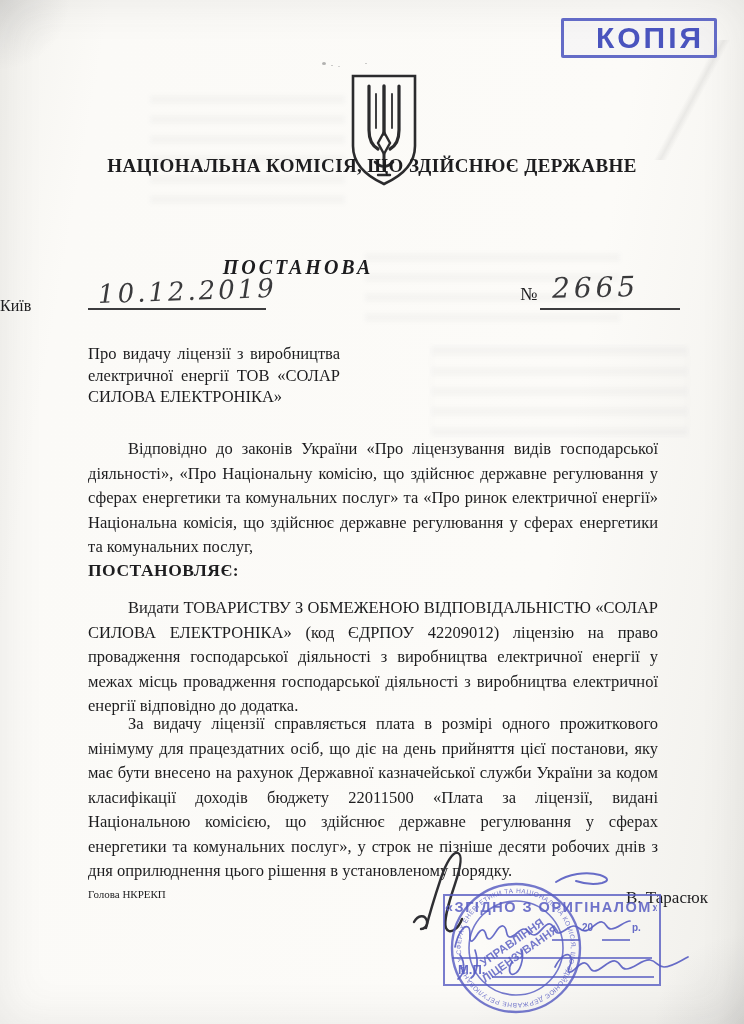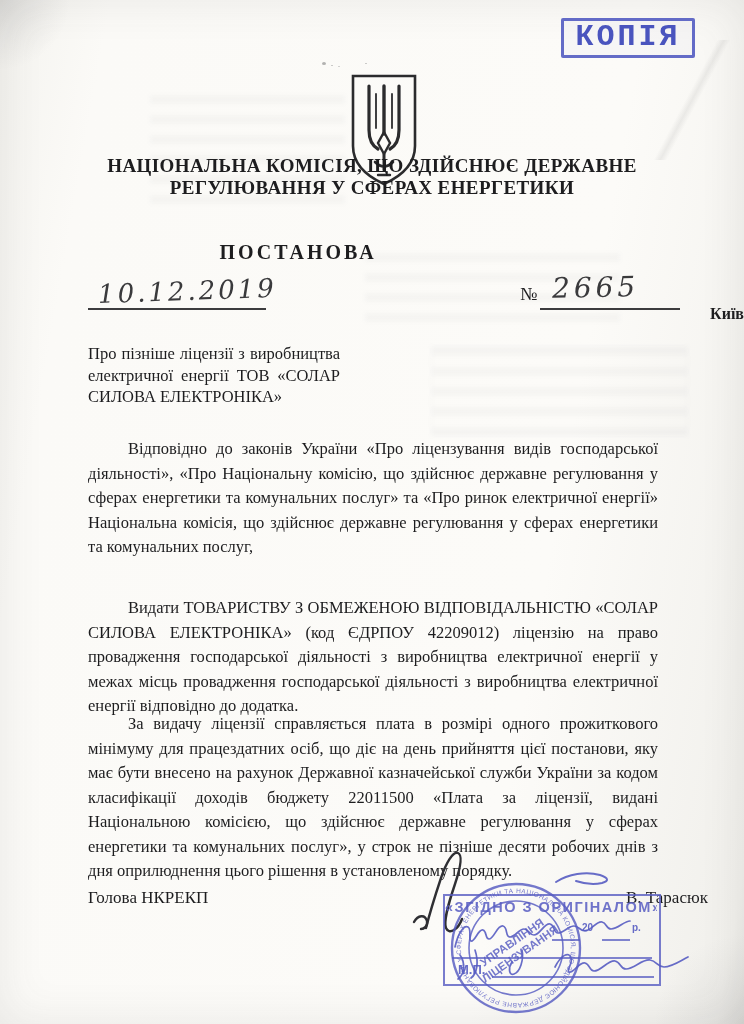--- a/index.html
+++ b/index.html
@@ -17,52 +17,53 @@
     font-family:"Liberation Serif", serif;
     color:#1d1d1f;
   }
   .abs{position:absolute;}
   
   .copy-stamp{
     left:561px; top:18px; width:128px; height:34px;
     border:3px solid rgba(74,84,190,.85);
     border-radius:2px;
     color:#4a54be;
-    font-family:Liberation Mono, monospace;
+    font-family:Liberation Sans, sans-serif;
     font-weight:bold; font-size:30px; letter-spacing:3px;
     text-align:center; line-height:33px;
     background:rgba(120,128,210,.04);
+    padding-left:22px;
   }
   
   .org-header{ left:0; top:155px; width:744px; text-align:center;
     font-weight:bold; font-size:19px; line-height:21.5px; letter-spacing:.4px;}
-  .doc-title{ left:0; top:241px; width:596px; text-align:center;
-    font-weight:bold; font-size:20px; letter-spacing:3px;}
-  .city{ left:0; top:305px; width:744px; text-align:right; font-size:16px;font-weight:bold;}
+  .doc-title{ left:0; top:256px; width:596px; text-align:center;
+    font-weight:bold; font-size:20px; letter-spacing:3px;font-style:italic;}
+  .city{ left:0; top:297px; width:744px; text-align:left; font-size:16px;}
   
   .handwriting{
     font-family:"DejaVu Serif", serif; font-style:italic;
     color:#3a3a3c;
   }
   .hw-date{ left:98px; top:276px; font-size:26px; letter-spacing:3px; transform:rotate(-2deg);}
   .hw-number{ left:552px; top:271px; font-size:28px; letter-spacing:4px; transform:rotate(-1deg);}
   .num-label{ left:520px; top:284px; font-size:18px;}
   .u-line{ height:1.6px; background:#3c3c3e;}
   .u-date{ left:88px; top:308px; width:178px;}
   .u-num{ left:540px; top:308px; width:140px;}
   
   .subject{ left:88px; top:343px; width:252px;
     font-size:16.5px; line-height:21.5px; text-align:justify;}
   .para{ left:88px; width:570px; font-size:16.5px; line-height:24.5px;
     text-align:justify; text-indent:40px;}
   .p1{ top:437px;}
   .resolves{ left:88px; top:560px; font-weight:bold; font-size:17.5px; letter-spacing:.5px;}
   .p2{ top:596px;}
   .p3{ top:712px;}
-  .sig-title{ left:88px; top:888px; font-size:17px;}
+  .sig-title{ left:88px; top:888px; font-size:11px;}
   .sig-name{ left:583px; top:888px; font-size:17px;margin-left:43px;}
   
   .cert-rect{
     left:443px; top:894px; width:214px; height:88px;
     border:2.5px solid rgba(87,92,194,.8);
   }
   .cert-text{
     left:445px; top:899px; width:212px; text-align:center;
     color:rgba(87,92,194,.85);
     font-family:"Liberation Sans", sans-serif;
@@ -121,35 +122,35 @@
       <path d="M 32,22 V 56" stroke-width="1.8"></path>
       <path d="M 48,22 V 56" stroke-width="1.8"></path>
       <path d="M 40,82 V 98" stroke-width="3"></path>
       <path d="M 31,90 Q 40,99 49,90" stroke-width="2.6"></path>
       <path d="M 34,103 H 46" stroke-width="2.4"></path>
     </g>
   </svg>
 
   <div class="abs org-header">
     <div>НАЦІОНАЛЬНА КОМІСІЯ, ЩО ЗДІЙСНЮЄ ДЕРЖАВНЕ</div>
-    <div>РЕГУЛЮВАННЯ У СФЕРАХ ЕНЕРГЕТИКИ</div>
   </div>
 
   <div class="abs doc-title">ПОСТАНОВА</div>
 
   <div class="abs handwriting hw-date">10.12.2019</div>
   <div class="abs u-line u-date"></div>
   <div class="abs num-label">№</div>
   <div class="abs handwriting hw-number">2665</div>
   <div class="abs u-line u-num"></div>
   <div class="abs city">Київ</div>
 
-  <div class="abs subject">Про пізніше ліцензії з виробництва електричної енергії ТОВ «СОЛАР СИЛОВА ЕЛЕКТРОНІКА»</div>
+  <div class="abs subject">Про видачу ліцензії з виробництва електричної енергії ТОВ «СОЛАР СИЛОВА ЕЛЕКТРОНІКА»</div>
 
   <div class="abs para p1">Відповідно до законів України «Про ліцензування видів господарської діяльності», «Про Національну комісію, що здійснює державне регулювання у сферах енергетики та комунальних послуг» та «Про ринок електричної енергії» Національна комісія, що здійснює державне регулювання у сферах енергетики та комунальних послуг,</div>
+  <div class="abs resolves">ПОСТАНОВЛЯЄ:</div>
   <div class="abs para p2">Видати ТОВАРИСТВУ З ОБМЕЖЕНОЮ ВІДПОВІДАЛЬНІСТЮ «СОЛАР СИЛОВА ЕЛЕКТРОНІКА» (код ЄДРПОУ 42209012) ліцензію на право провадження господарської діяльності з виробництва електричної енергії у межах місць провадження господарської діяльності з виробництва електричної енергії відповідно до додатка.</div>
   <div class="abs para p3">За видачу ліцензії справляється плата в розмірі одного прожиткового мінімуму для працездатних осіб, що діє на день прийняття цієї постанови, яку має бути внесено на рахунок Державної казначейської служби України за кодом класифікації доходів бюджету 22011500 «Плата за ліцензії, видані Національною комісією, що здійснює державне регулювання у сферах енергетики та комунальних послуг», у строк не пізніше десяти робочих днів з дня оприлюднення цього рішення в установленому порядку.</div>
 
   <div class="abs sig-title">Голова НКРЕКП</div>
   <div class="abs sig-name">В. Тарасюк</div>
 
   <svg class="abs" style="left:398px; top:848px;" width="90" height="100" viewBox="0 0 90 100">
     <g fill="none" stroke="#2f2f33" stroke-width="2.4" stroke-linecap="round">
       <path d="M 16,74 c 4,-7 11,-8 13,-1 c 1,5 -3,8 -6,8"></path>
       <path d="M 28,80 c 3,-12 9,-32 15,-50 c 5,-15 12,-27 17,-25 c 5,2 2,16 -3,31 c -6,18 -12,37 -9,44 c 3,7 12,2 16,-9"></path>

